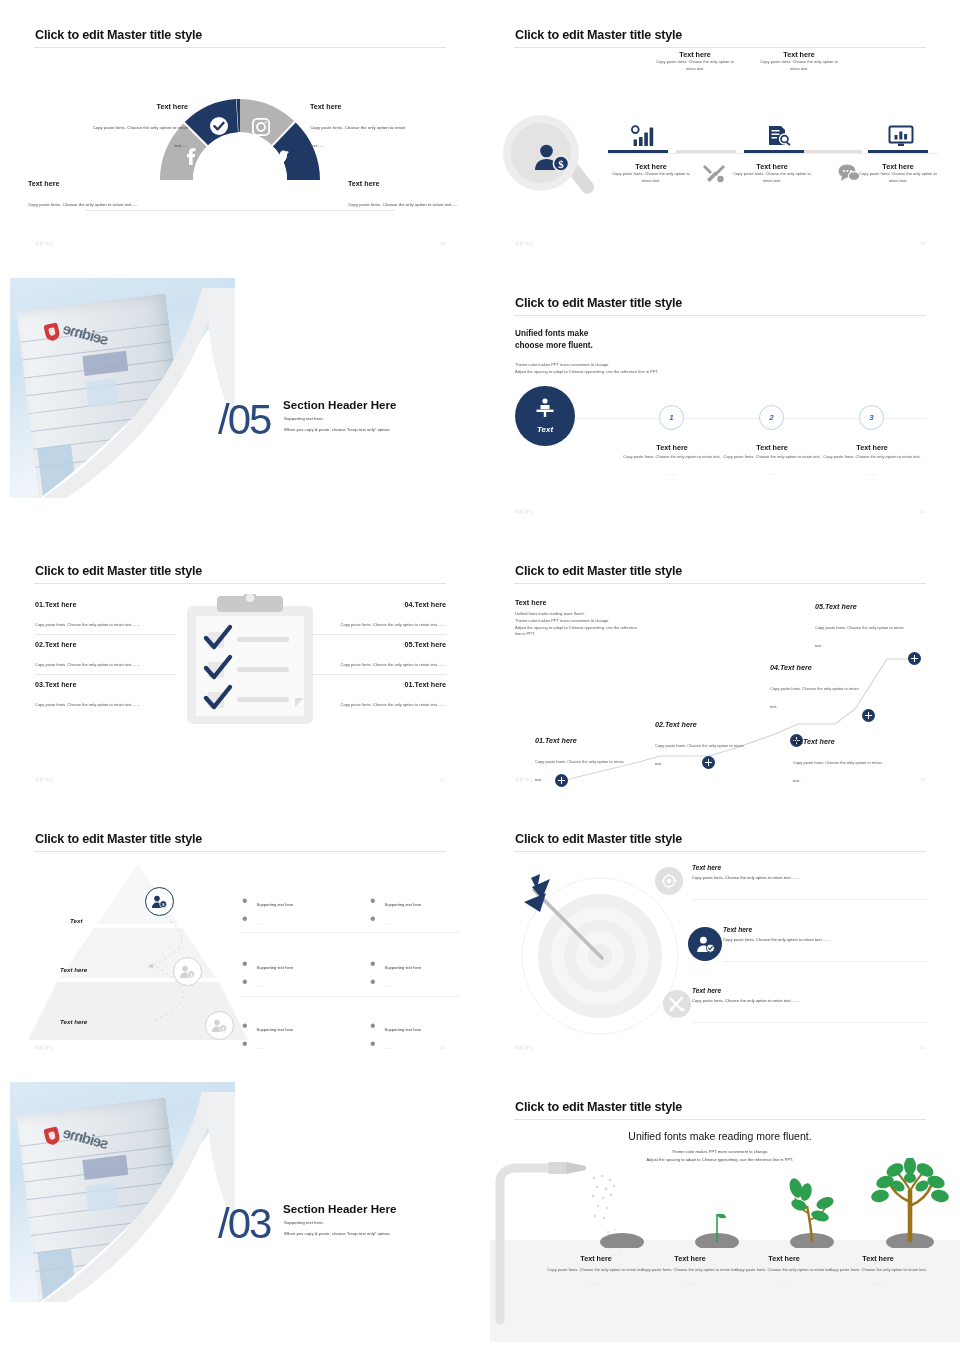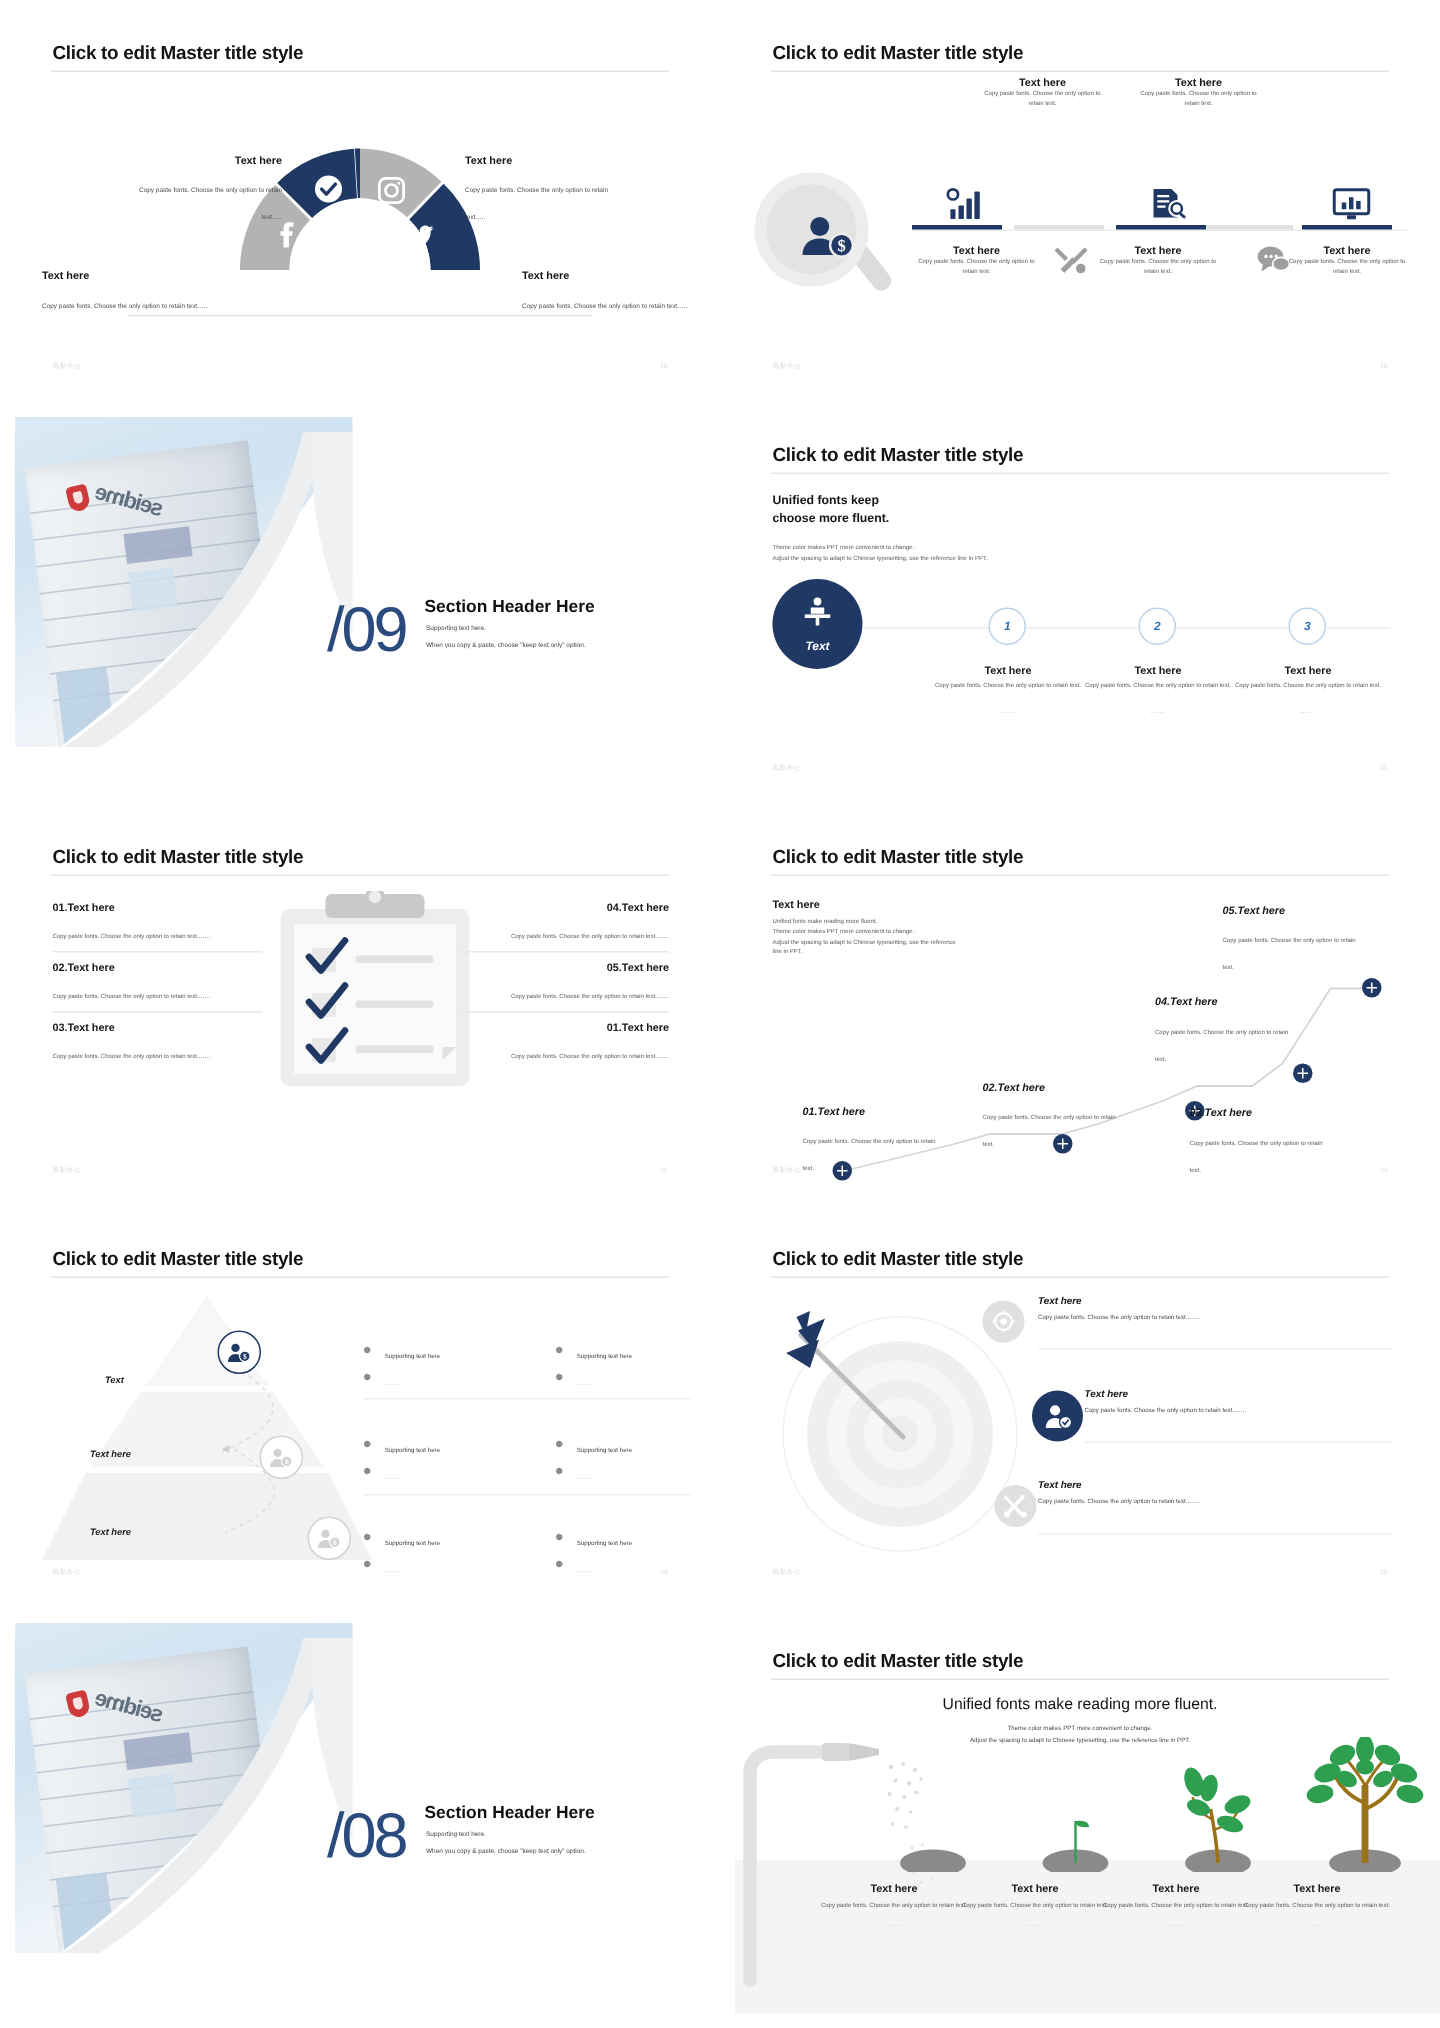--- a/index.html
+++ b/index.html
@@ -432,34 +432,34 @@
           <div class="bld-glass" style="left:4px; top:138px; width:34px; height:54px; background:#b7cfe2;"></div>
           <div class="bld-logo"></div>
           <div class="bld-word">seidme</div>
         </div>
         <svg class="sec-sweep" viewBox="0 0 250 225">
           <path d="M250 0 L250 225 L0 225 C90 160 170 80 215 0 Z" fill="#ffffff"></path>
           <path d="M198 0 C175 95 110 175 22 225 L0 225 C95 165 160 90 182 0 Z" fill="#eceef0"></path>
           <path d="M250 0 L250 195 C200 125 185 60 188 0 Z" fill="#f0f1f3"></path>
         </svg>
       </div>
-      <div class="sec-num" style="left:218px; top:128px;">/09</div>
+      <div class="sec-num" style="left:218px; top:128px;">/05</div>
       <div class="sec-title" style="left:283px; top:130px;">Section Header Here</div>
       <div class="sec-sub" style="left:284px; top:146px;">Supporting text here.</div>
       <div class="sec-sub" style="left:284px; top:157px;">When you copy &amp; paste, choose "keep text only" option.</div>
     </div>
   </div>
 
   <div class="slide">
    <div class="slide-inner">
     <div class="title">Click to edit Master title style</div>
     <div class="title-rule"></div>
 
     <div class="s4-head">
-      <div class="h-md">Unified fonts keep</div>
+      <div class="h-md">Unified fonts make</div>
       <div class="h-md">choose more fluent.</div>
     </div>
     <div class="s4-desc">
       <div class="body-xxs">Theme color makes PPT more convenient to change.</div>
       <div class="body-xxs">Adjust the spacing to adapt to Chinese typesetting, use the reference line in PPT.</div>
     </div>
 
     <div class="s4-axis"></div>
 
     <div class="s4-badge">
@@ -770,21 +770,21 @@
           <div class="bld-glass" style="left:4px; top:138px; width:34px; height:54px; background:#b7cfe2;"></div>
           <div class="bld-logo"></div>
           <div class="bld-word">seidme</div>
         </div>
         <svg class="sec-sweep" viewBox="0 0 250 225">
           <path d="M250 0 L250 225 L0 225 C90 160 170 80 215 0 Z" fill="#ffffff"></path>
           <path d="M198 0 C175 95 110 175 22 225 L0 225 C95 165 160 90 182 0 Z" fill="#eceef0"></path>
           <path d="M250 0 L250 195 C200 125 185 60 188 0 Z" fill="#f0f1f3"></path>
         </svg>
       </div>
-      <div class="sec-num" style="left:218px; top:128px;">/08</div>
+      <div class="sec-num" style="left:218px; top:128px;">/03</div>
       <div class="sec-title" style="left:283px; top:130px;">Section Header Here</div>
       <div class="sec-sub" style="left:284px; top:146px;">Supporting text here.</div>
       <div class="sec-sub" style="left:284px; top:157px;">When you copy &amp; paste, choose "keep text only" option.</div>
     </div>
   </div>
 
   <div class="slide r5">
    <div class="slide-inner" style="height:260px;">
     <div class="title">Click to edit Master title style</div>
     <div class="title-rule"></div>

